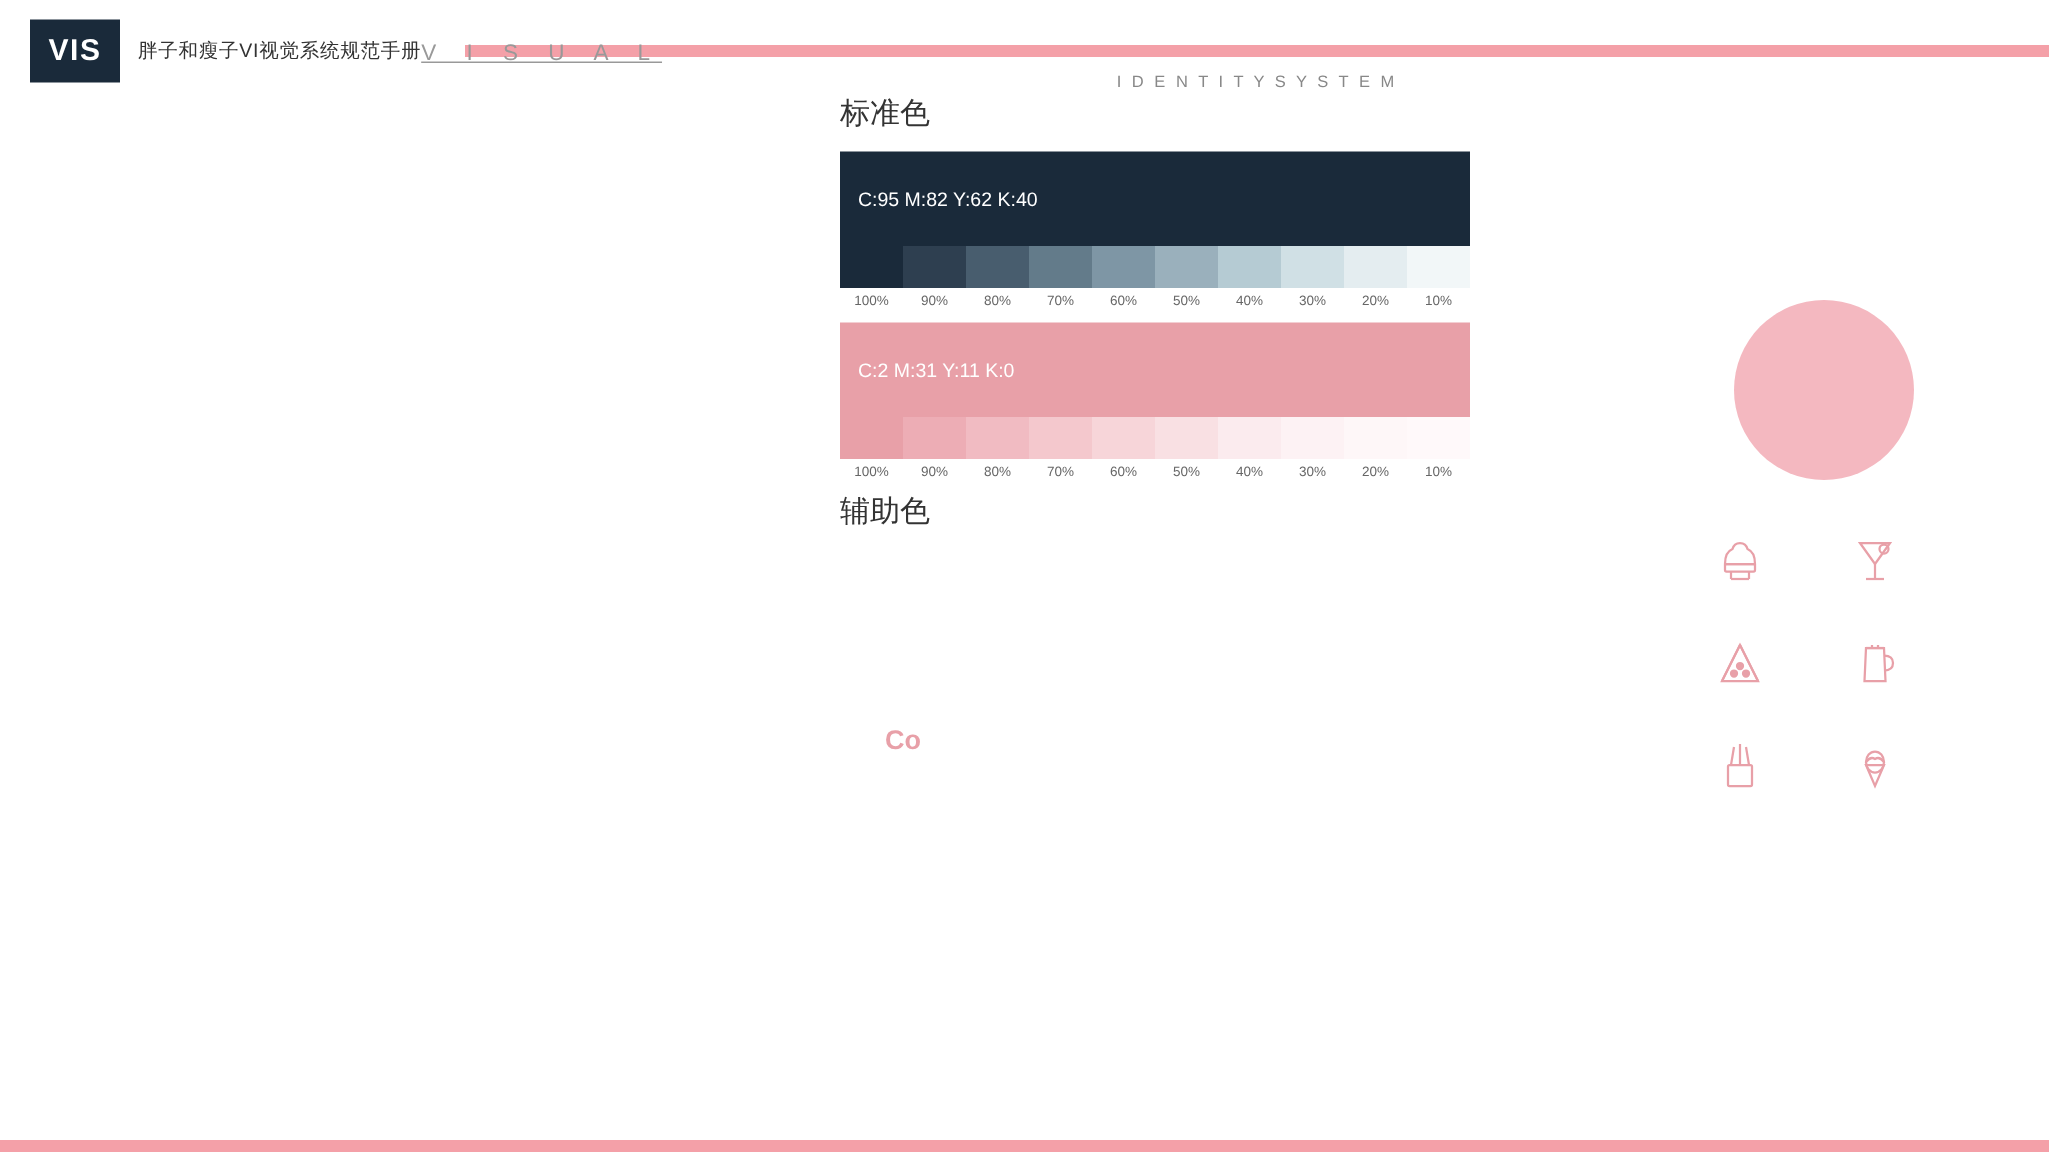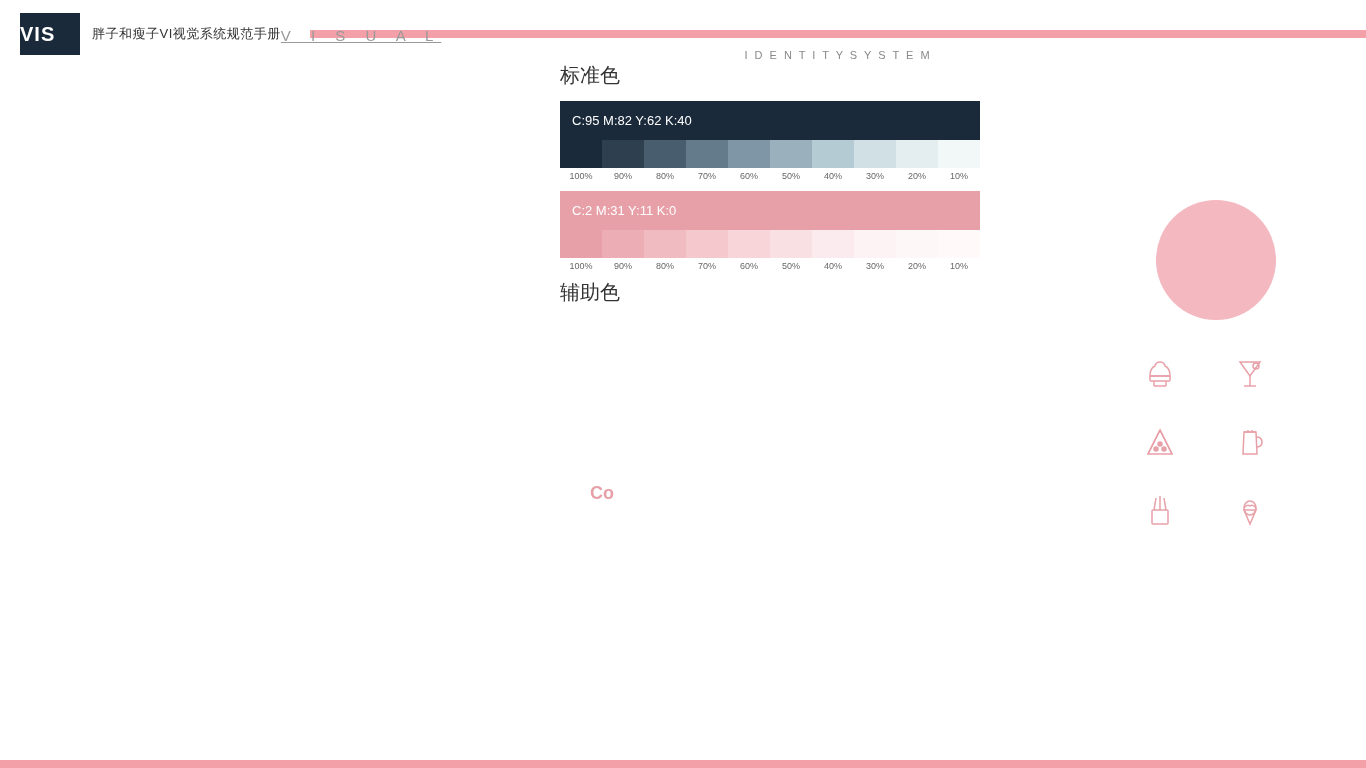--- a/index.html
+++ b/index.html
@@ -27,21 +27,21 @@
       align-items: center;
       gap: 12px;
     }
 
     #logo-box {
       width: 60px;
       height: 42px;
       background: #1a2a3a;
       display: flex;
       align-items: center;
-      justify-content: flex-start;
+      justify-content: center;
       color: #fff;
       font-size: 20px;
       font-weight: bold;
       letter-spacing: 1px;
     }
 
     #logo-text-area {
       display: flex;
       flex-direction: row;
     }
@@ -107,21 +107,21 @@
     }
 
     
     .color-row {
       margin-bottom: 8px;
     }
 
     .color-label-bar {
       display: flex;
       align-items: flex-start;
-      padding: 12px 12px;
+      padding: 24px 12px;
       font-size: 13px;
       color: #fff;
       gap: 20px;
     }
 
     .color-label-bar.dark {
       background: #1a2a3a;
       color: #fff;
     }
 

